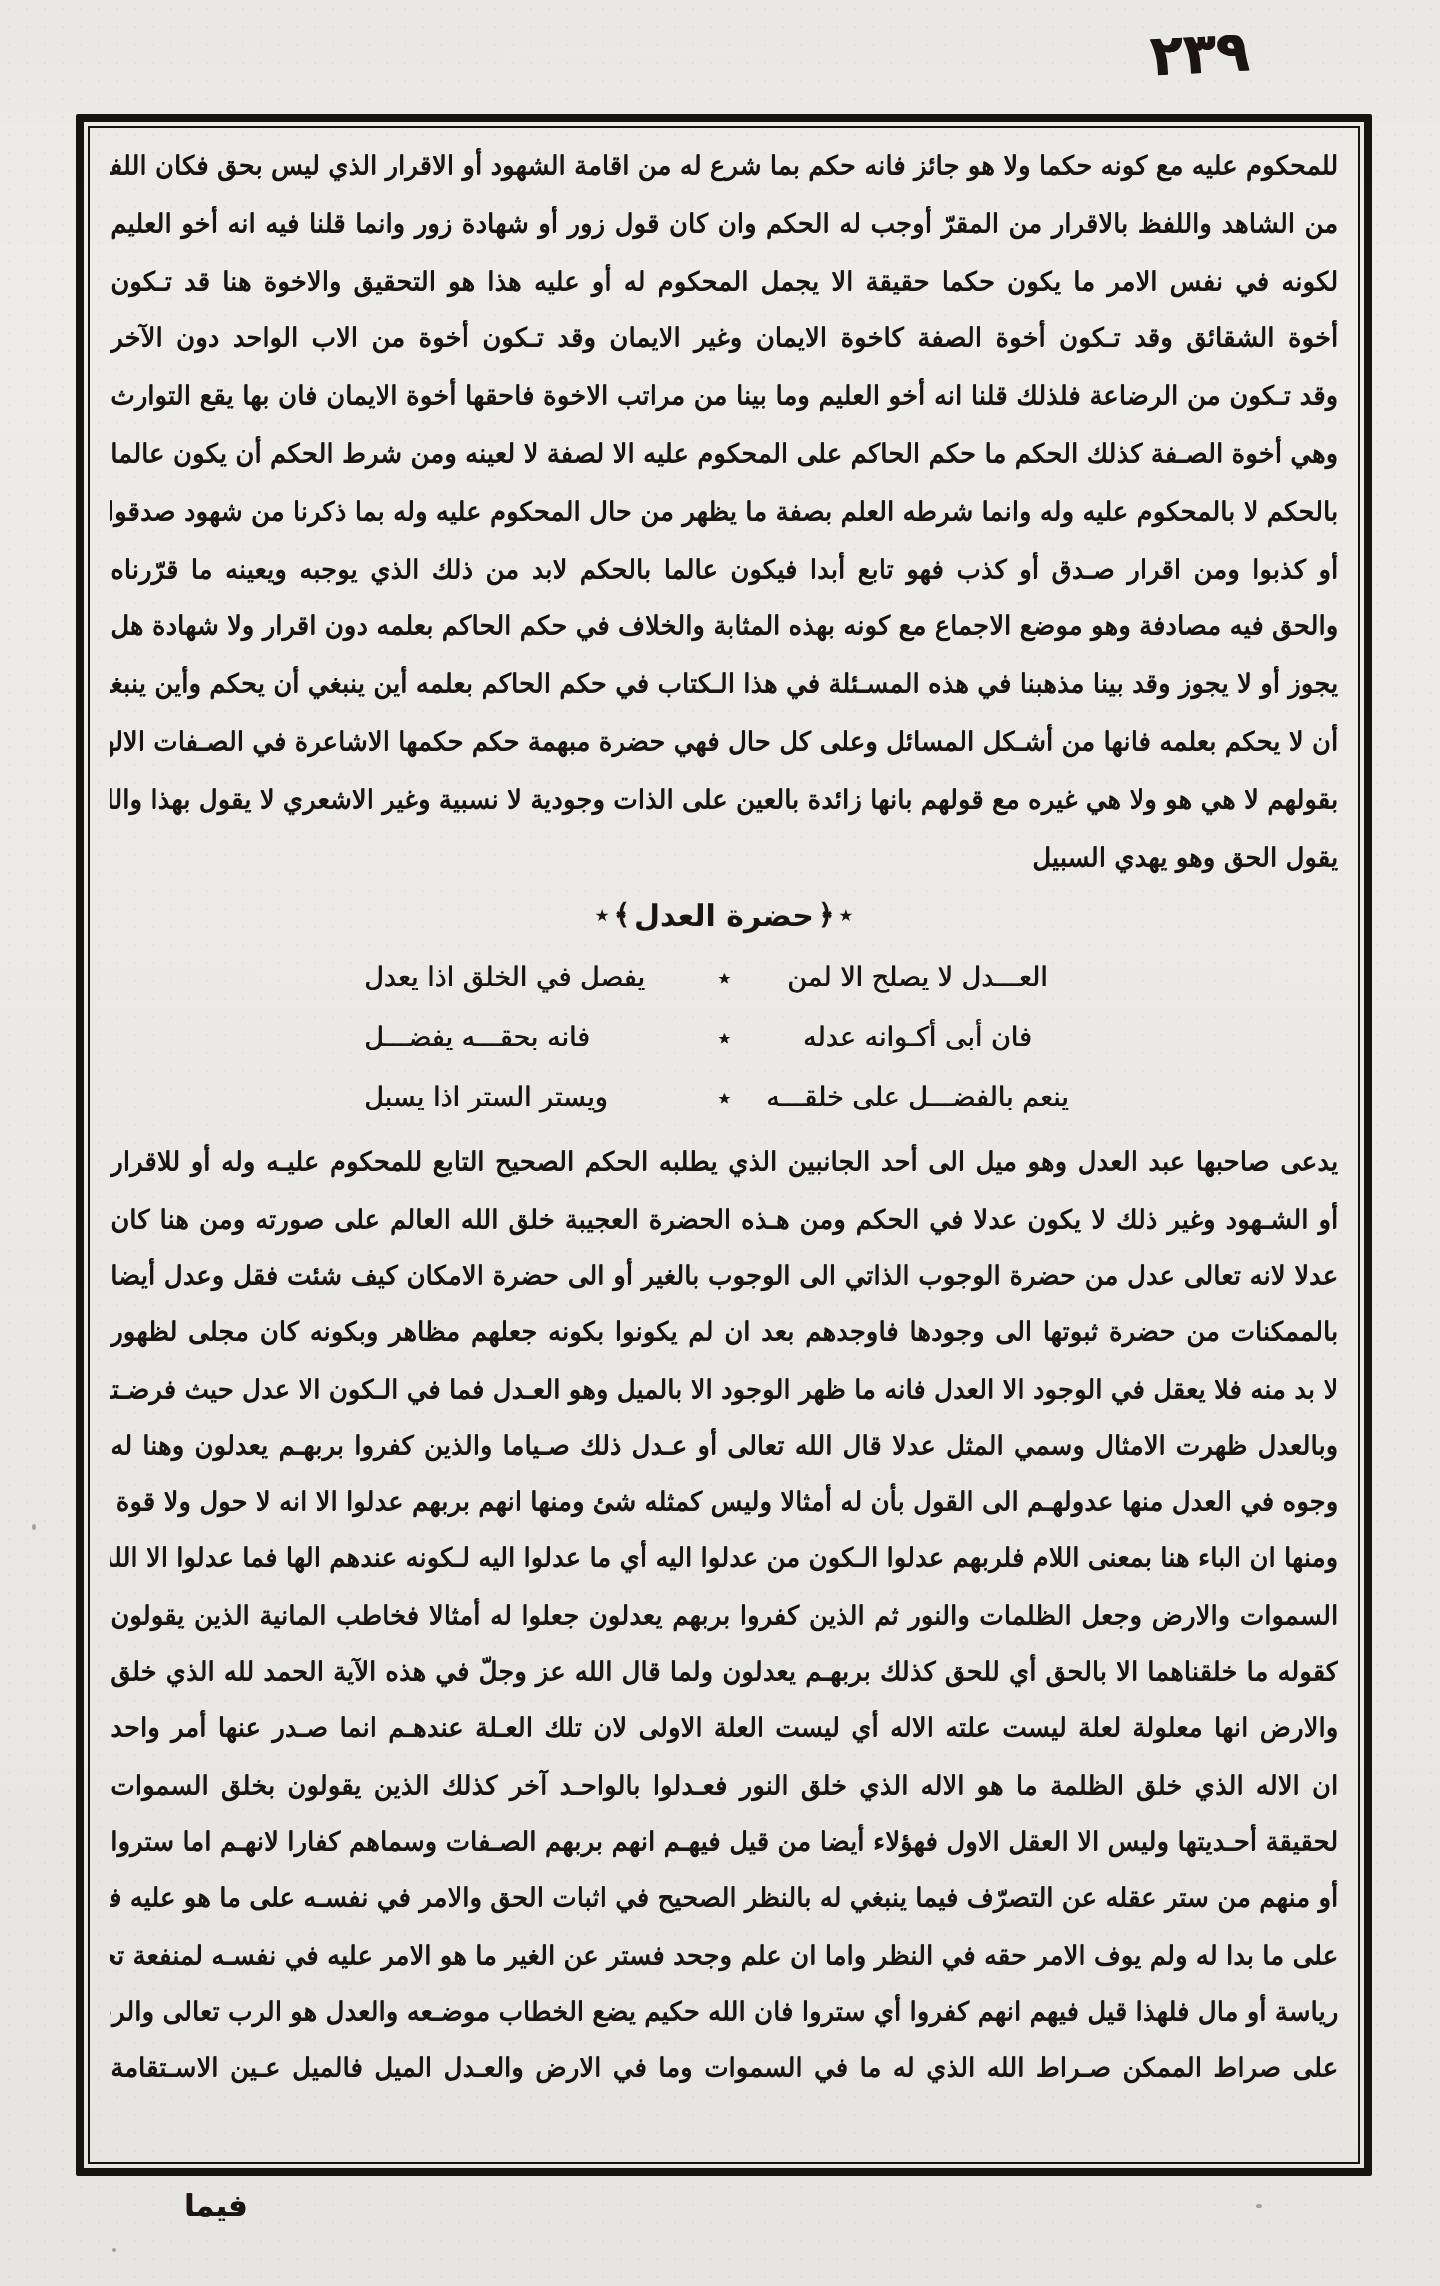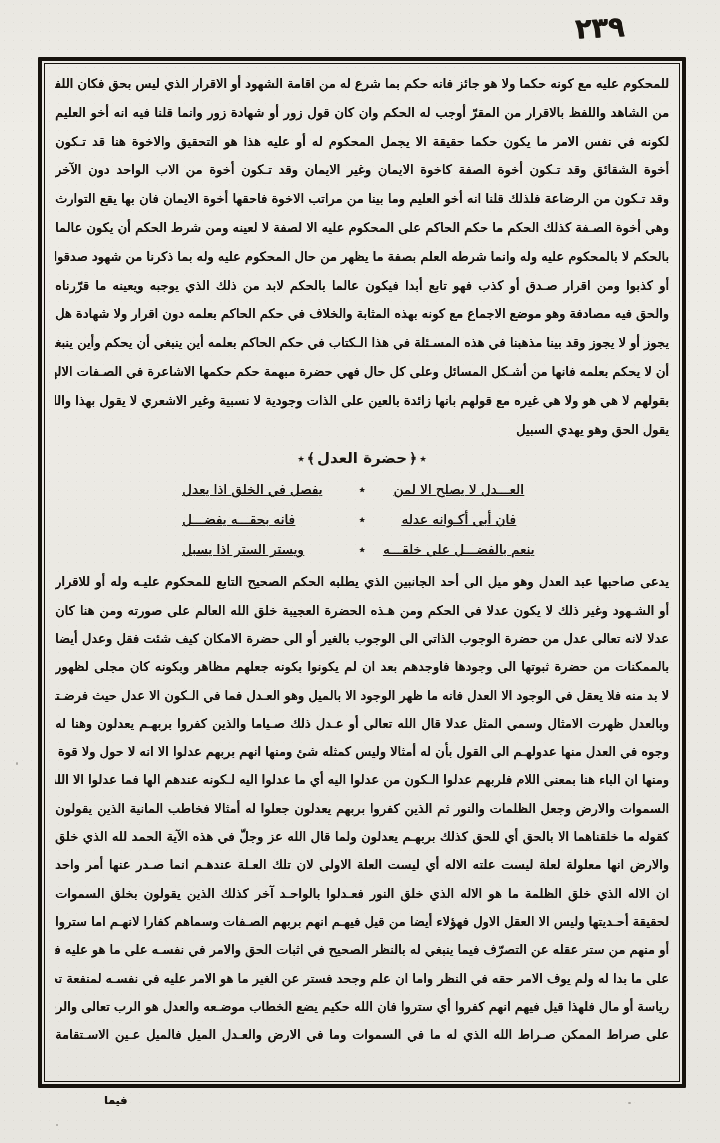--- a/index.html
+++ b/index.html
@@ -43,29 +43,28 @@
     gap:2px;height:27px;line-height:27px;margin-top:1px;
     font-size:15px;font-weight:bold;
   }
   .heading-row .orn{font-size:14px;font-weight:bold;}
   .verses{margin:2px auto 4px auto;width:360px;}
   .verse-row{
     display:flex;direction:rtl;align-items:center;gap:10px;
     height:30px;line-height:30px;font-size:13.5px;
     text-shadow:0.35px 0 0 currentColor;
   }
-  .hem{flex:1;white-space:nowrap;overflow:hidden;text-decoration:underline;}
+  .hem{flex:1;white-space:nowrap;overflow:hidden;}
   .hem-right{text-align:center;}
   .hem-left{text-align:left;}
   .verse-sep{flex:0 0 auto;font-size:12px;}
   .catchword{
     position:absolute;left:92px;top:1094px;
-    font-size:11px;font-weight:bold;direction:rtl;
+    font-size:15px;font-weight:bold;direction:rtl;
     text-shadow:0.3px 0 0 currentColor;
-    margin-left:12px;
   }
   .speck{position:absolute;background:rgba(40,35,28,0.35);border-radius:50%;}
   .speck.s1{width:3px;height:2px;left:628px;top:1102px;}
   .speck.s2{width:2px;height:2px;left:56px;top:1124px;}
   .speck.s3{width:2px;height:3px;left:16px;top:762px;}
 </style>
 </head>
 <body style="--paper: #eeece6; --ink: #1a1510;">
 
 <div class="page-number">٢٣٩</div>

